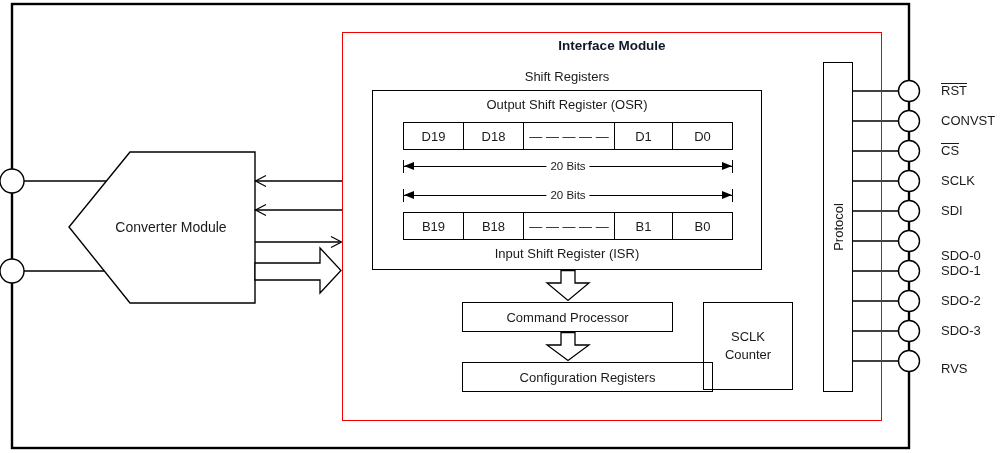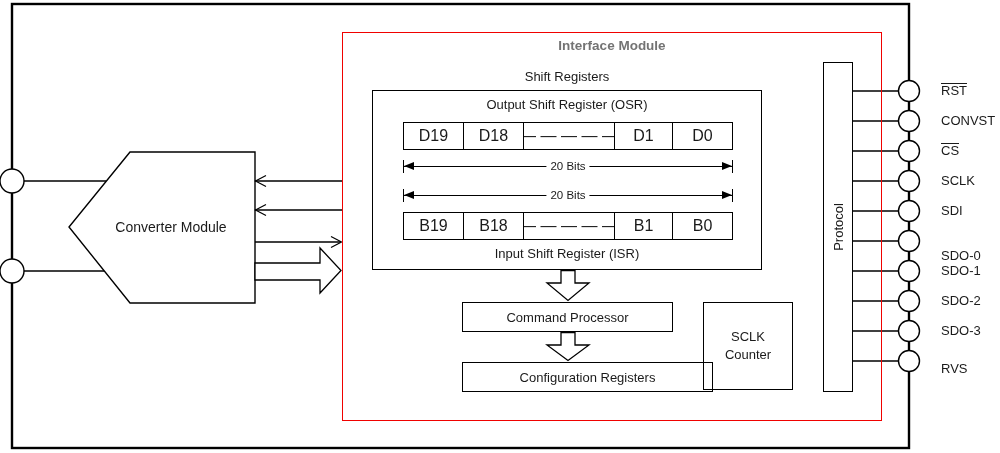--- a/index.html
+++ b/index.html
@@ -6,30 +6,30 @@
   body { background: #fff; font-family: "Liberation Sans", "DejaVu Sans", sans-serif; color: #1a1a1a; }
   .canvas { position: relative; width: 1000px; height: 453px; background: #fff; overflow: hidden; }
   .canvas svg.wires { position: absolute; left: 0; top: 0; }
   .box { position: absolute; border: 1.4px solid #000; background: transparent; }
   .flexc { display: flex; align-items: center; justify-content: center; text-align: center; }
   .lbl { font-size: 13px; white-space: nowrap; }
   .ctr { text-align: center; }
 
   .red-box { position: absolute; left: 342px; top: 32px; width: 540px; height: 389px; border: 1.6px solid #f00100; }
   .if-title { position: absolute; left: 342px; top: 38px; width: 540px; text-align: center;
-              color: #737373; font-weight: bold; font-size: 13.5px; }
+              color: #0f172a; font-weight: bold; font-size: 13.5px; }
 
   .sr-label   { position: absolute; left: 372px; top: 69px;  width: 390px; text-align: center; font-size: 13px; }
   .sr-box     { position: absolute; left: 372px; top: 90px;  width: 390px; height: 180px; border: 1.4px solid #000; }
   .osr-label  { position: absolute; left: 372px; top: 97px;  width: 390px; text-align: center; font-size: 13px; }
   .isr-label  { position: absolute; left: 372px; top: 246px; width: 390px; text-align: center; font-size: 13px; }
 
   .reg-row { position: absolute; left: 403px; width: 330px; height: 28px; display: flex; border: 1.3px solid #000; }
   .reg-row .cell { border-right: 1.3px solid #000; display: flex; align-items: center; justify-content: center;
-                   font-size: 16px; white-space: nowrap; overflow: hidden; }
+                   font-size: 13px; white-space: nowrap; overflow: hidden; }
   .reg-row .cell:last-child { border-right: none; }
   .c0 { width: 60px; } .c1 { width: 60px; } .c2 { width: 91px; } .c3 { width: 58px; } .c4 { width: 61px; flex: 1; }
 
   .dim { position: absolute; left: 403px; width: 330px; height: 13px; }
   .dim .dline { position: absolute; left: 1px; right: 1px; top: 6px; border-top: 1.3px solid #000; }
   .dim .tickL, .dim .tickR { position: absolute; top: 0; height: 13px; border-left: 1.3px solid #000; }
   .dim .tickL { left: 0; } .dim .tickR { right: 0; }
   .dim .ahL, .dim .ahR { position: absolute; top: 2.2px; width: 0; height: 0; border-style: solid; }
   .dim .ahL { left: 1px;  border-width: 4.4px 10px 4.4px 0; border-color: transparent #000 transparent transparent; }
   .dim .ahR { right: 1px; border-width: 4.4px 0 4.4px 10px; border-color: transparent transparent transparent #000; }

